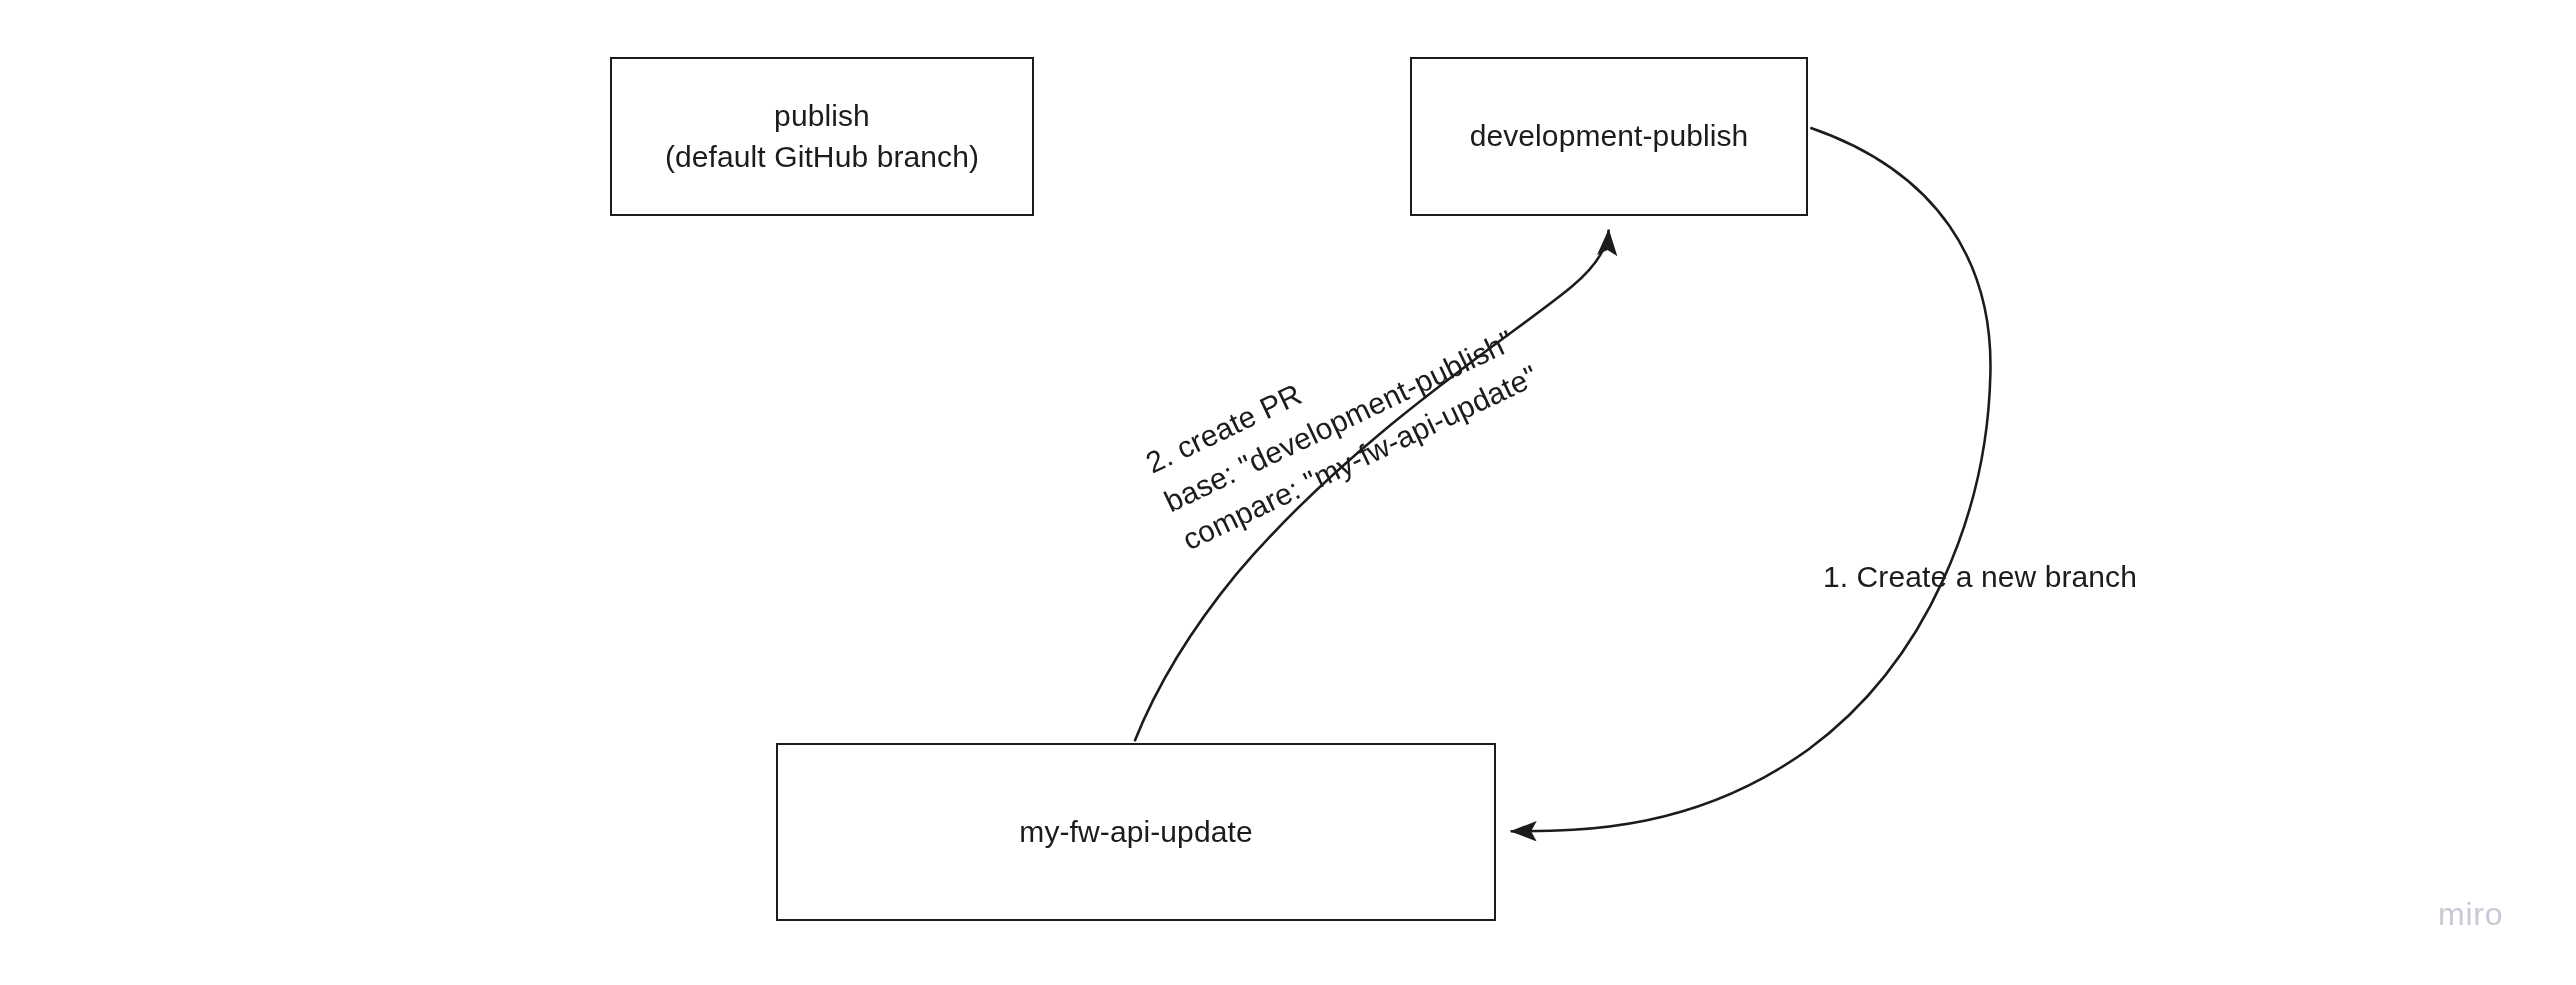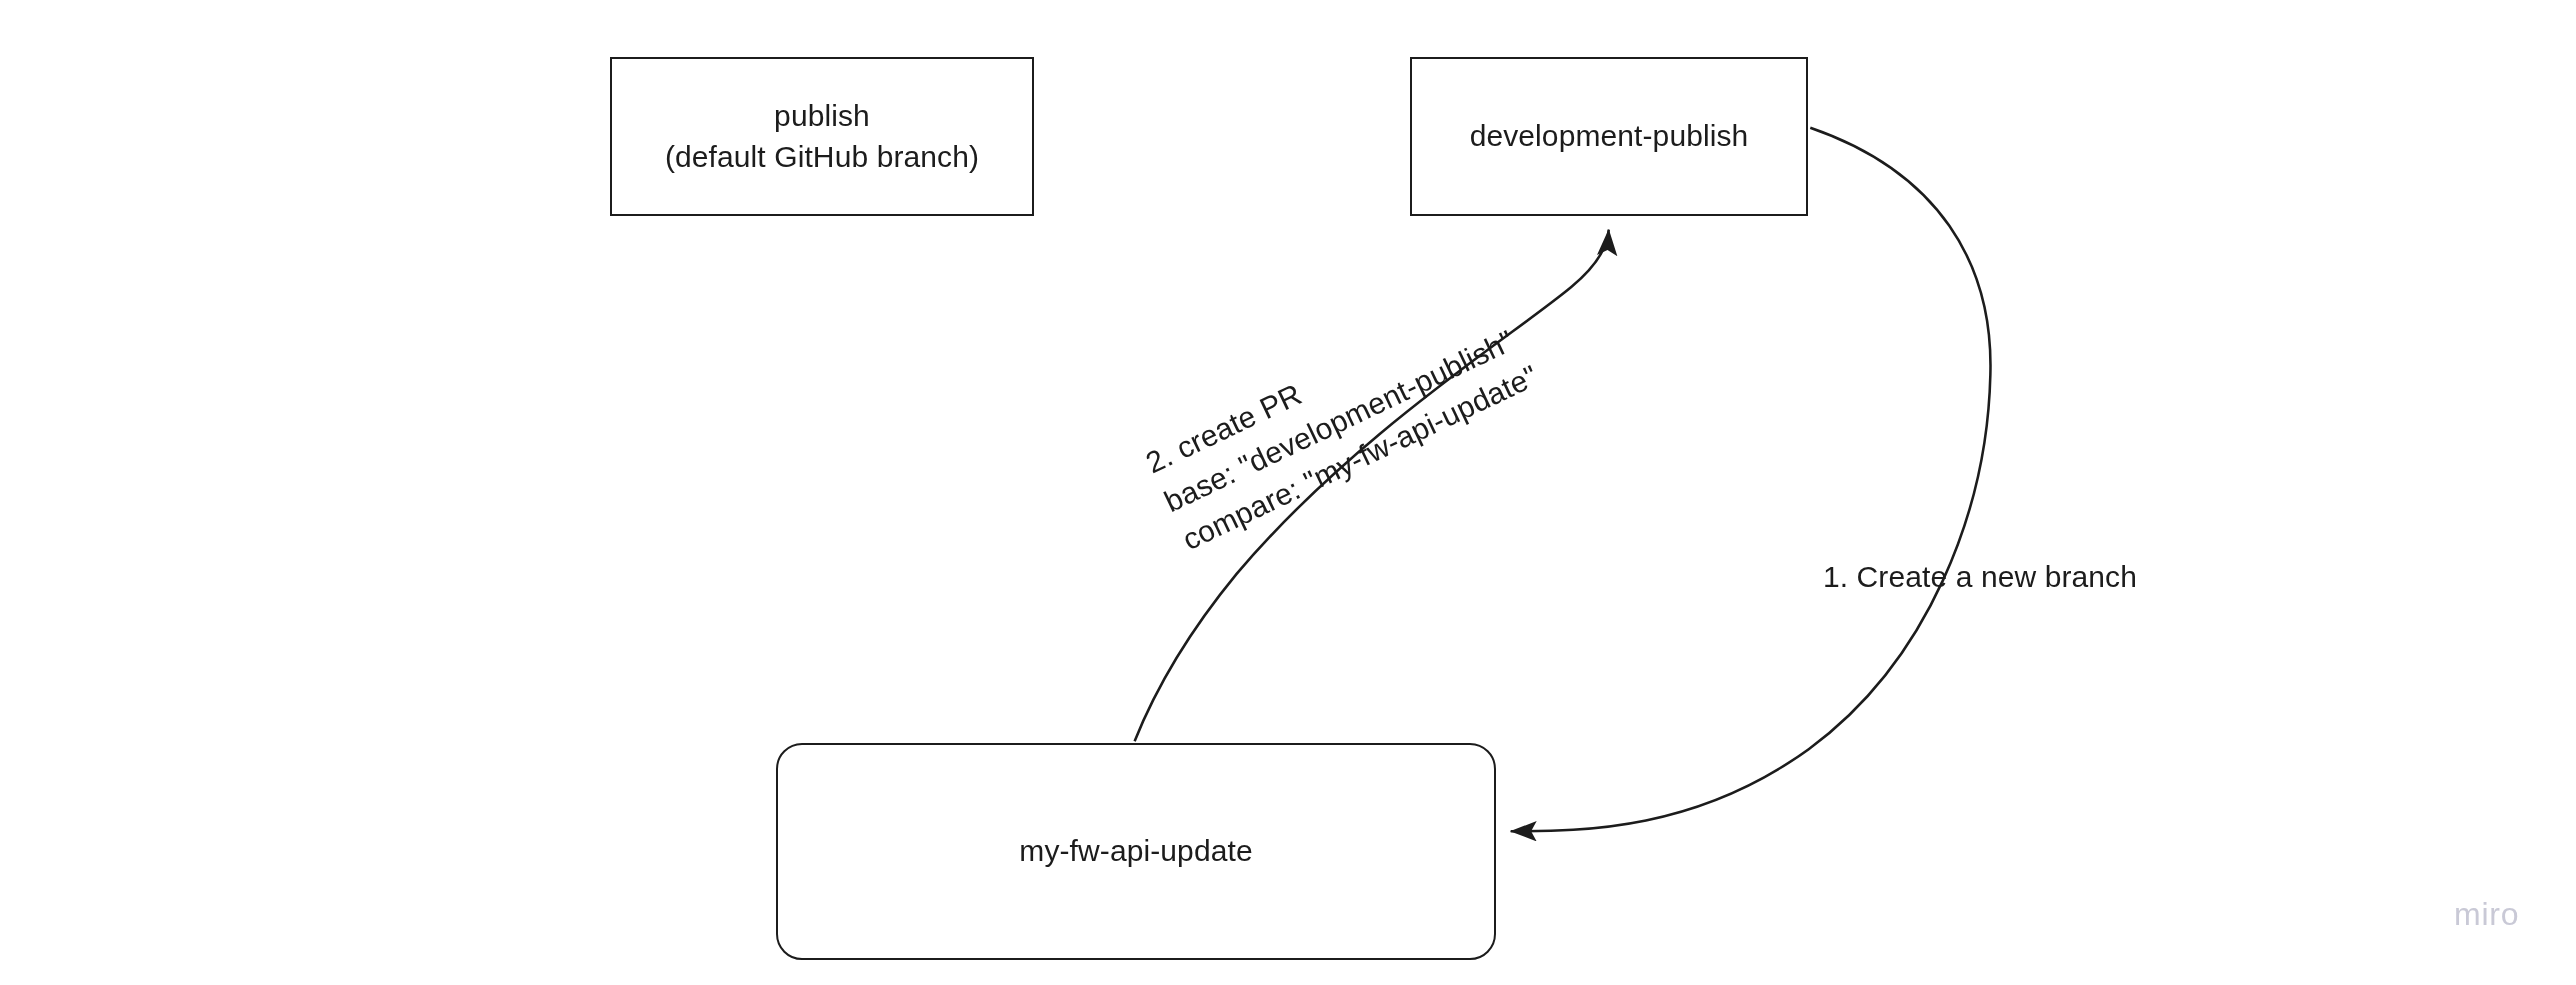--- a/index.html
+++ b/index.html
@@ -51,22 +51,21 @@
   #node-development-publish {
     left: 1410px;
     top: 57px;
     width: 398px;
     height: 159px;
   }
   #node-my-fw-api-update {
     left: 776px;
     top: 743px;
     width: 720px;
-    height: 217px;
-    border-radius: 26px;
+    height: 178px;
   }
   .edge-label {
     position: absolute;
     color: #1c1c1c;
     font-size: 30px;
     line-height: 1.42;
     white-space: pre-line;
     letter-spacing: 0.1px;
   }
   #label-create-branch {
@@ -83,21 +82,20 @@
     width: 494px;
   }
   #watermark {
     position: absolute;
     left: 2438px;
     top: 896px;
     font-size: 32px;
     color: #c9c9d6;
     letter-spacing: 0.8px;
     font-weight: 400;
-    margin-left: 16px;
   }
 </style>
 </head>
 <body>
 
 <div id="canvas">
 
   <svg id="edges" viewBox="0 0 3233 1237" xmlns="http://www.w3.org/2000/svg">
     <defs>
       <marker id="arrowhead" markerWidth="12" markerHeight="12" refX="10.2" refY="4" orient="auto" markerUnits="strokeWidth">

